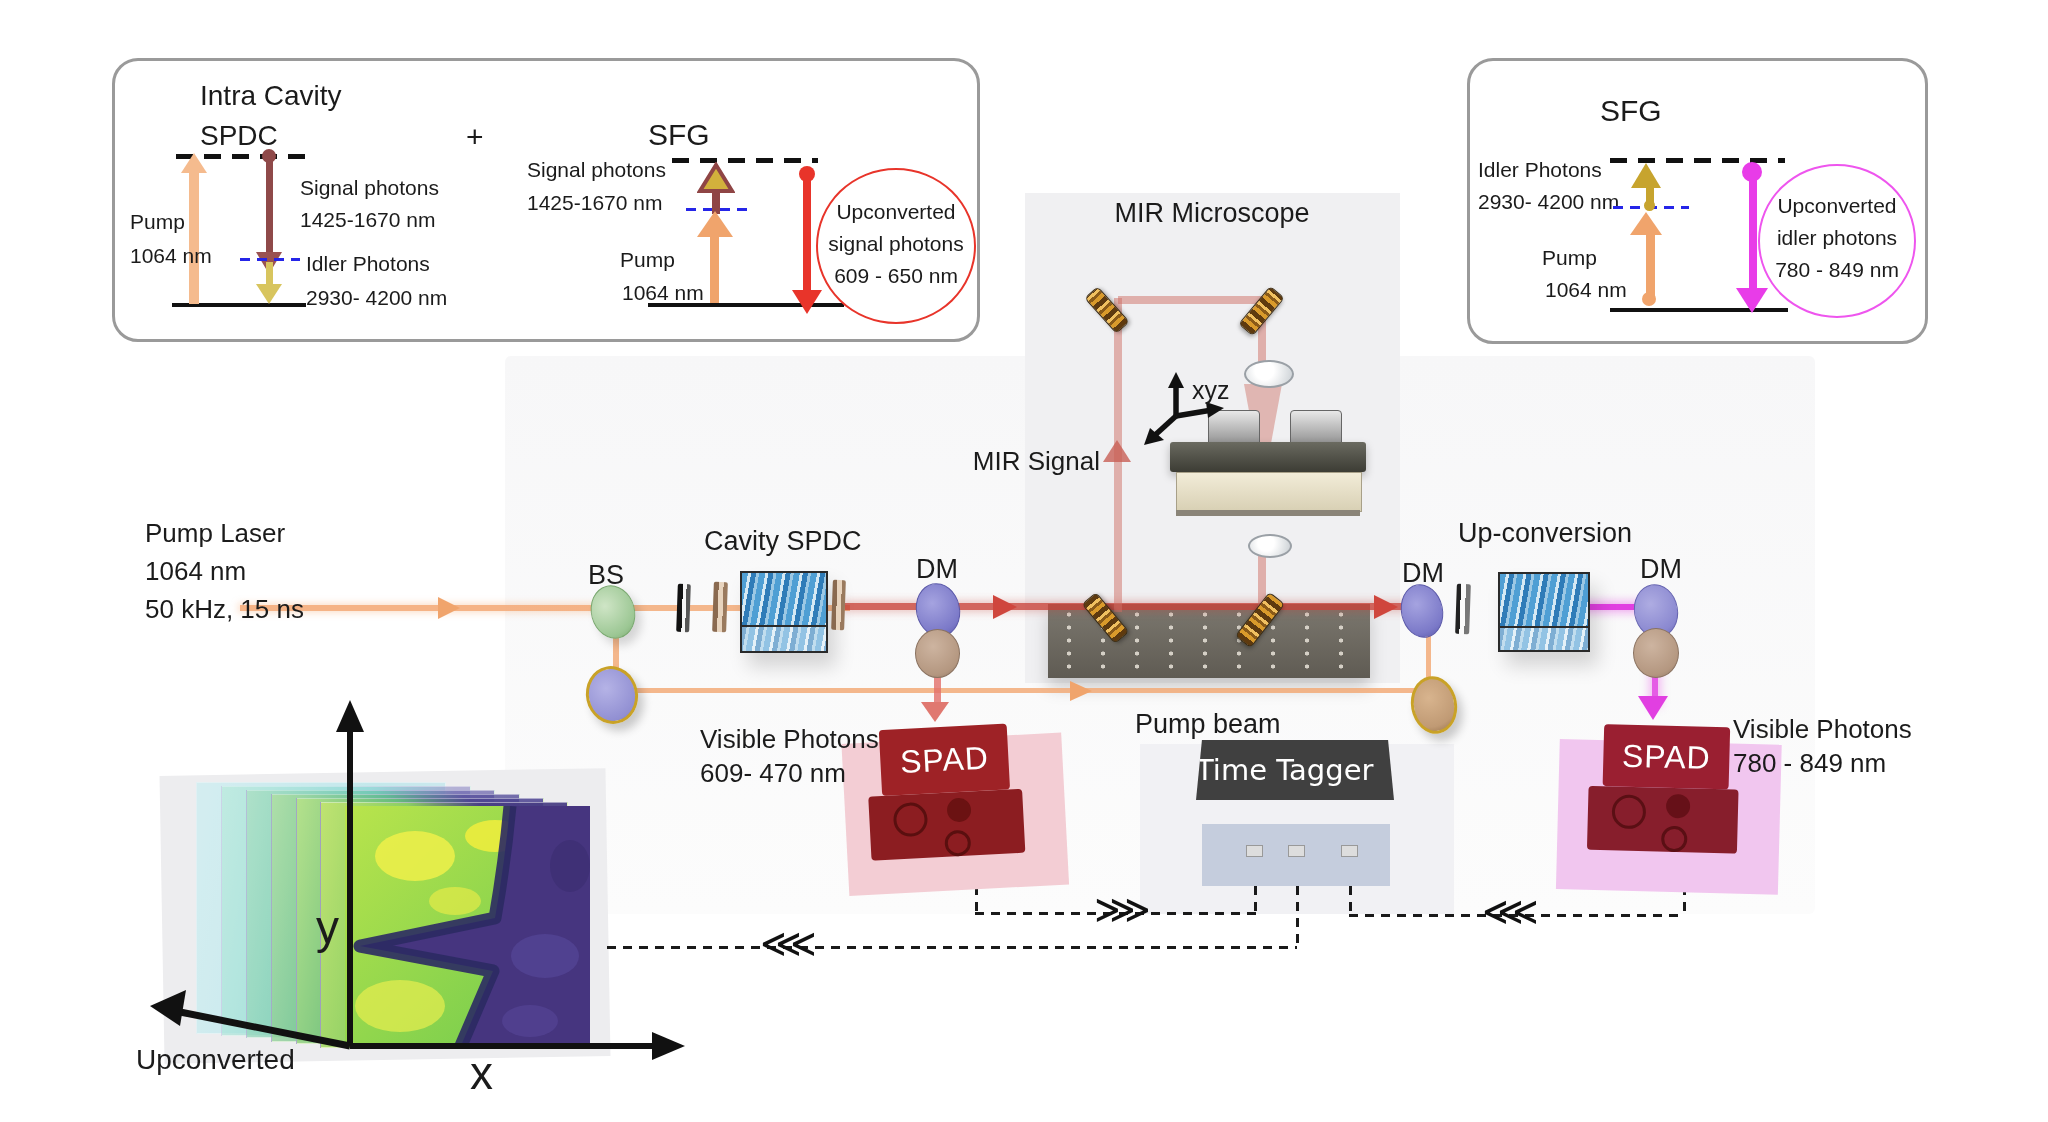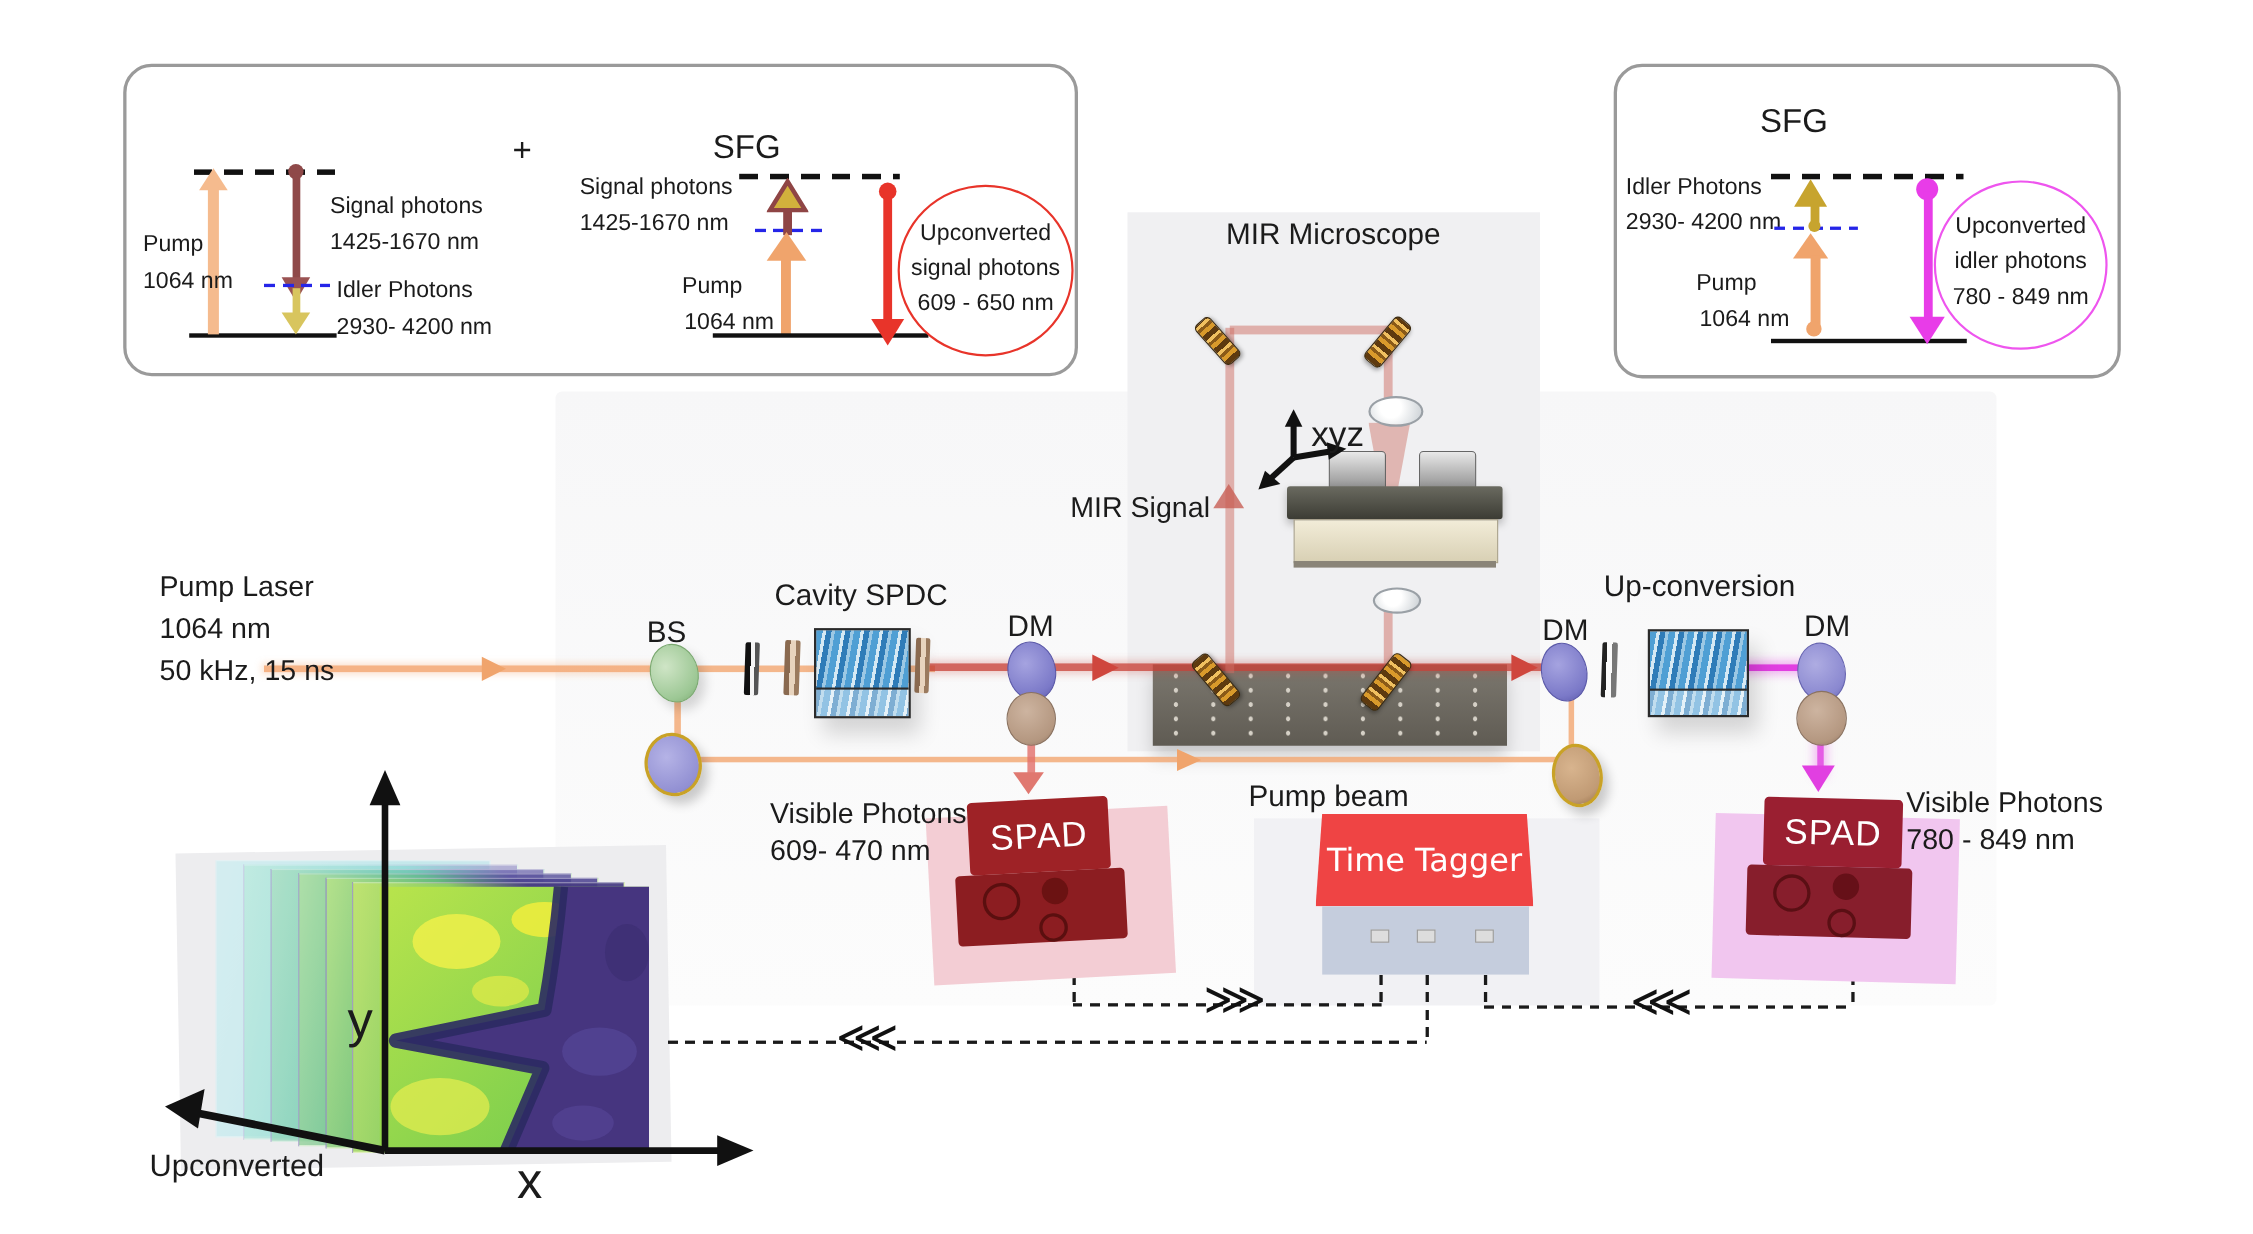--- a/index.html
+++ b/index.html
@@ -165,21 +165,21 @@
   <div class="abs" style="left:1176px;top:510px;width:184px;height:6px;background:#8a8478;"></div>
 
   <svg class="abs" style="left:1140px;top:370px;" width="90" height="80" viewBox="0 0 90 80">
     <line x1="36" y1="46" x2="36" y2="14" stroke="#111" stroke-width="5.5"></line>
     <polygon points="36,2 28,18 44,18" fill="#111"></polygon>
     <line x1="36" y1="46" x2="72" y2="40" stroke="#111" stroke-width="5.5"></line>
     <polygon points="84,38 66,32 68,48" fill="#111"></polygon>
     <line x1="36" y1="46" x2="14" y2="66" stroke="#111" stroke-width="5.5"></line>
     <polygon points="4,75 10,58 24,70" fill="#111"></polygon>
   </svg>
-  <div class="t" style="left:1192px;top:376px;font-size:32px;">xyz</div>
+  <div class="t" style="left:1192px;top:376px;font-size:25px;">xyz</div>
 
   <div class="disc" style="left:1401px;top:584px;width:40px;height:52px;transform:rotate(-12deg);
               background:radial-gradient(circle at 40% 35%,#a5a3e0,#7b79c8 70%,#5a58a8);border:1.5px solid #5a58a8;"></div>
   <div class="abs" style="left:1456px;top:584px;width:14px;height:50px;transform:rotate(2deg);background:linear-gradient(90deg,#222 0 30%,#fafafa 30% 65%,#777 65%);border-radius:2px;"></div>
   <div class="crystal" style="left:1498px;top:572px;width:88px;height:76px;">
     <div class="abs" style="left:0;top:52px;width:100%;height:2px;background:#2a2a2a;"></div>
     <div class="abs" style="left:0;top:54px;width:100%;height:22px;background:rgba(255,255,255,.38);"></div>
   </div>
   <div class="disc" style="left:1634px;top:584px;width:42px;height:52px;transform:rotate(-10deg);
               background:radial-gradient(circle at 40% 35%,#aeace2,#8a88d0 70%,#6664b0);border:1.5px solid #6664b0;"></div>
@@ -205,22 +205,22 @@
     <div class="abs" style="left:44px;top:0;width:126px;height:62px;background:#9a1f31;border-radius:4px;display:flex;align-items:center;justify-content:center;">
       <span class="spadtxt">SPAD</span>
     </div>
     <div class="abs" style="left:30px;top:62px;width:150px;height:64px;background:#871e2c;border-radius:4px;">
       <div class="dot" style="left:24px;top:8px;width:28px;height:28px;border:3px solid #5a0f14;"></div>
       <div class="dot" style="left:78px;top:6px;width:24px;height:24px;background:#661018;"></div>
       <div class="dot" style="left:74px;top:38px;width:20px;height:20px;border:3px solid #5a0f14;"></div>
     </div>
   </div>
 
-  <div class="abs" style="left:1196px;top:740px;width:198px;height:84px;background:#ef4444;clip-path:polygon(3% 0,97% 0,100% 100%,0 100%);
-              display:flex;align-items:center;justify-content:center;">
+  <div class="abs" style="left:1196px;top:740px;width:198px;height:60px;background:#404040;clip-path:polygon(3% 0,97% 0,100% 100%,0 100%);
+              display:flex;align-items:center;">
     <span style="color:#fff;font-size:29px;font-family:'DejaVu Sans',sans-serif;">Time Tagger</span>
   </div>
   <div class="abs" style="left:1202px;top:824px;width:188px;height:62px;background:#c5cddd;">
     <div class="abs" style="left:44px;top:21px;width:15px;height:10px;background:#ddd;border:1px solid #999;"></div>
     <div class="abs" style="left:86px;top:21px;width:15px;height:10px;background:#ddd;border:1px solid #999;"></div>
     <div class="abs" style="left:139px;top:21px;width:15px;height:10px;background:#ddd;border:1px solid #999;"></div>
   </div>
 
   <div class="t lbl26" style="left:145px;top:514px;line-height:38px;">
     <div>Pump Laser</div>
@@ -239,20 +239,24 @@
     <div>Visible Photons</div>
     <div>609- 470 nm</div>
   </div>
   <div class="t lbl26" style="left:1733px;top:712px;line-height:34px;">
     <div>Visible Photons</div>
     <div>780 - 849 nm</div>
   </div>
 
   <div class="box" style="left:112px;top:58px;width:862px;height:278px;"></div>
 
+  <div class="t" style="left:200px;top:76px;font-size:28px;line-height:40px;">
+    <div>Intra Cavity</div>
+    <div>SPDC</div>
+  </div>
   <div class="t" style="left:466px;top:120px;font-size:30px;">+</div>
   <div class="t" style="left:648px;top:118px;font-size:30px;">SFG</div>
 
   <div class="dashK" style="left:176px;top:154px;width:140px;"></div>
   <div class="solidL" style="left:172px;top:303px;width:134px;"></div>
   <div class="tri" style="left:181px;top:153px;border-left:13px solid transparent;border-right:13px solid transparent;border-bottom:20px solid #f5bb8e;"></div>
   <div class="shaft" style="left:189px;top:170px;width:10px;height:134px;background:#f5bb8e;"></div>
   <div class="dot" style="left:262px;top:149px;width:14px;height:14px;background:#8f4949;"></div>
   <div class="shaft" style="left:266px;top:158px;width:7px;height:96px;background:#8f4949;"></div>
   <div class="tri" style="left:256px;top:252px;border-left:13px solid transparent;border-right:13px solid transparent;border-top:22px solid #9a5252;"></div>

